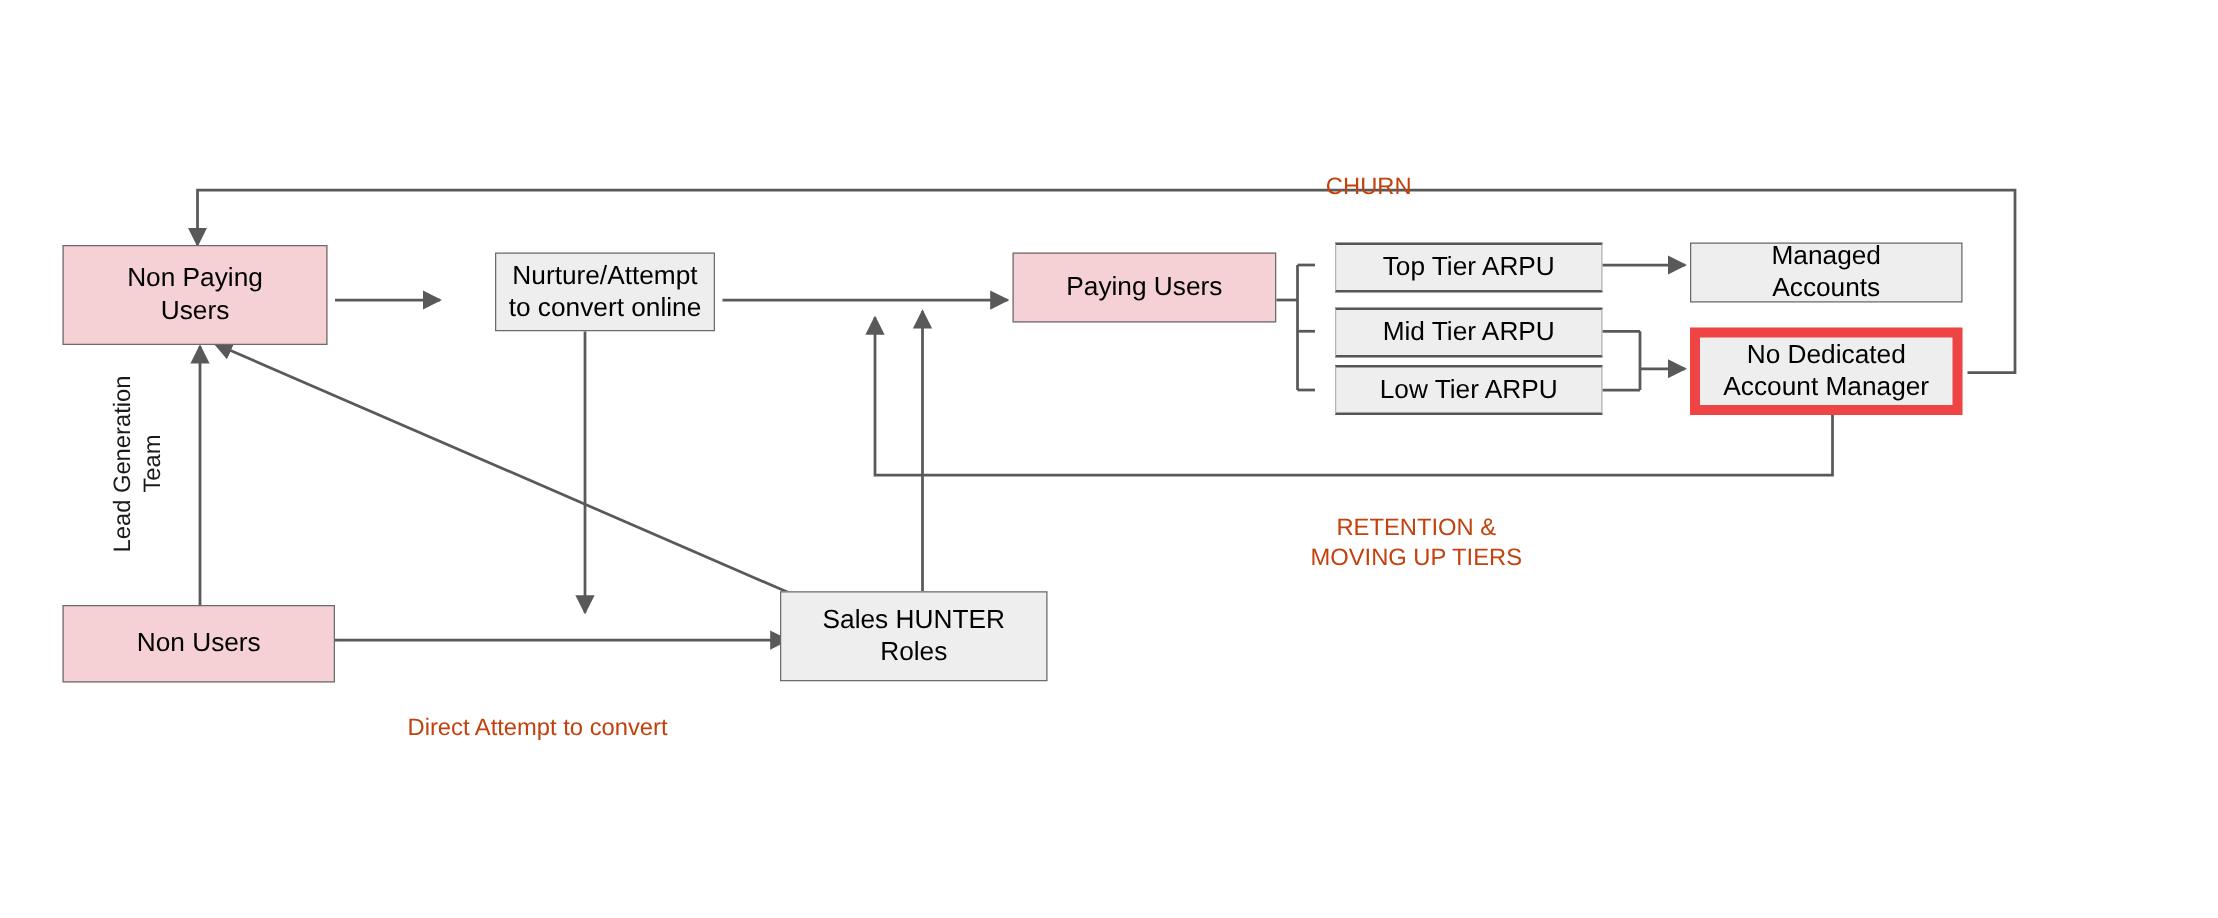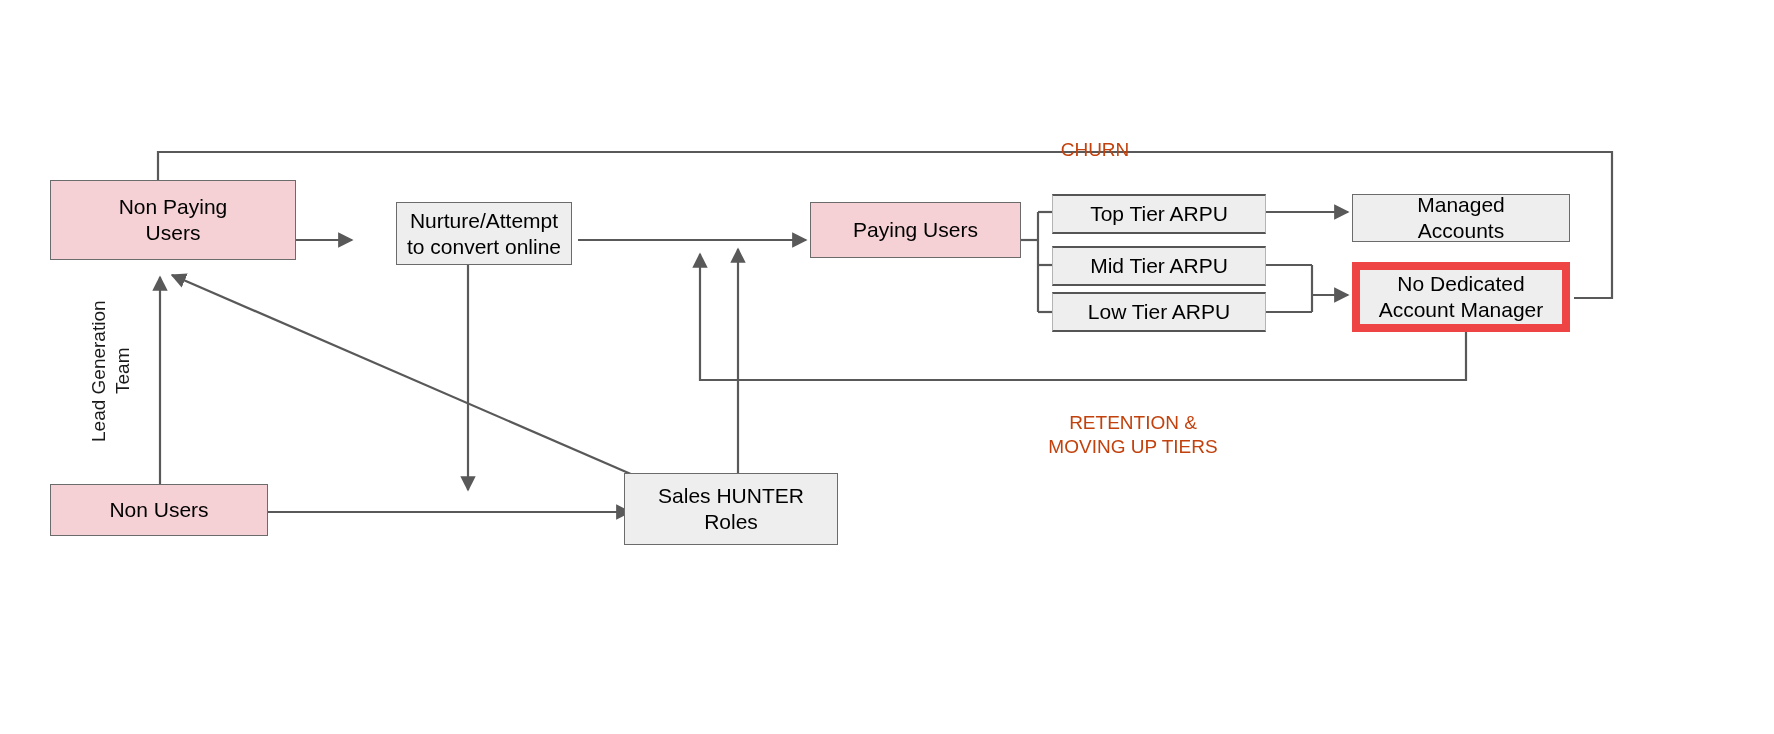--- a/index.html
+++ b/index.html
@@ -46,20 +46,21 @@
   .node.grey {
     background: #eeeeee;
     border: 1px solid #6b6b6b;
   }
   .node.tier {
     background: #eeeeee;
     border: 1px solid #b4b4b4;
     border-top: 2px solid #555555;
     border-bottom: 2px solid #555555;
     font-size: 21px;
+    margin-left: 16px;
   }
   .node.heavy {
     background: #eeeeee;
     border: 8px solid #ef4444;
   }
   .edge-label {
     position: absolute;
     font-size: 19px;
     color: #c2410c;
     text-align: center;
@@ -117,21 +118,21 @@
 
       <path d="M 1266 265 L 1312 265"></path>
       <path d="M 1266 312 L 1312 312"></path>
       <path d="M 1312 265 L 1312 312"></path>
       <path d="M 1312 295 L 1348 295" marker-end="url(#arrow)"></path>
 
       <path d="M 1466 332 L 1466 380 L 700 380 L 700 254" marker-end="url(#arrow)"></path>
     </g>
   </svg>
 
-  <div class="node pink" style="left:50px; top:180px; width:246px; height:80px;">
+  <div class="node pink" style="left:50px; top:196px; width:212px; height:80px;">
     <span>Non Paying
 Users</span>
   </div>
 
   <div class="node grey" style="left:360px; top:202px; width:176px; height:63px;margin-left:36px;">
     <span>Nurture/Attempt
 to convert online</span>
   </div>
 
   <div class="node pink" style="left:810px; top:202px; width:211px; height:56px;">
@@ -153,37 +154,40 @@
   <div class="node grey" style="left:1352px; top:194px; width:218px; height:48px;">
     <span>Managed
 Accounts</span>
   </div>
 
   <div class="node heavy" style="left:1352px; top:262px; width:218px; height:70px;">
     <span>No Dedicated
 Account Manager</span>
   </div>
 
-  <div class="node pink" style="left:50px; top:484px; width:218px; height:52px;">
+  <div class="node pink" style="left:50px; top:484px; width:218px; height:62px;">
     <span>Non Users</span>
   </div>
 
   <div class="node grey" style="left:624px; top:473px; width:214px; height:72px;align-items:center;">
     <span>Sales HUNTER
 Roles</span>
   </div>
 
   <div class="edge-label" style="left:1015px; top:114px; width:160px;">
     <span>CHURN</span>
   </div>
 
   <div class="edge-label" style="left:1003px; top:387px; width:260px;">
     <span>RETENTION &amp;
 MOVING UP TIERS</span>
   </div>
 
+  <div class="edge-label" style="left:285px; top:547px; width:290px;">
+    <span>Direct Attempt to convert</span>
+  </div>
 
   <div class="vlabel" style="left:62px; top:296px; height:150px;">
     <span>Lead Generation
 Team</span>
   </div>
 
 </div>
 
 </body></html>

